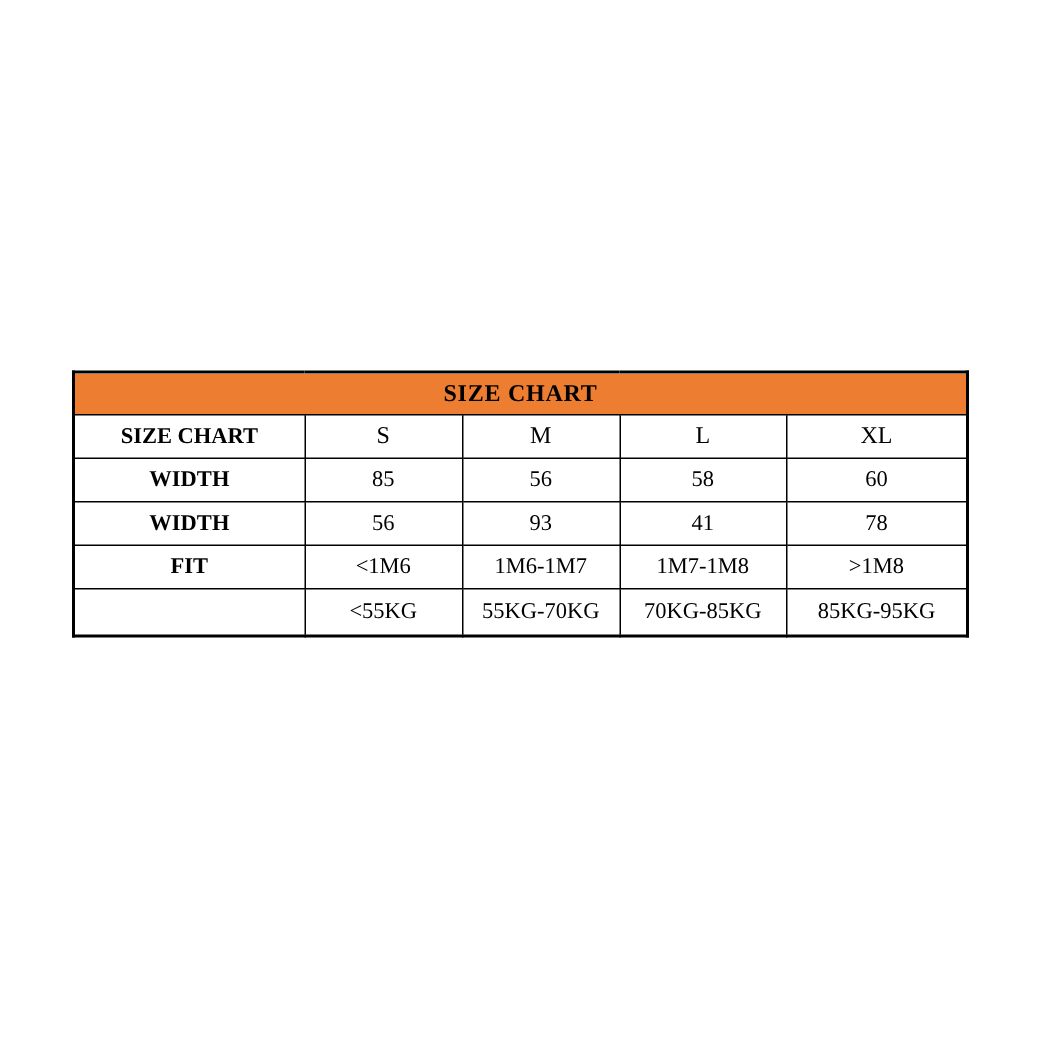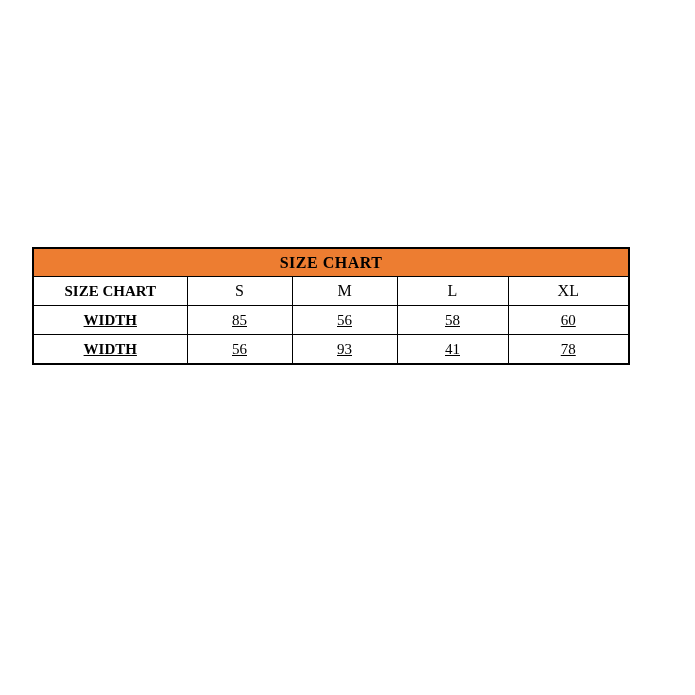--- a/index.html
+++ b/index.html
@@ -12,21 +12,21 @@
   }
   .page {
     position: relative;
     width: 695px;
     height: 695px;
     background: #ffffff;
     overflow: hidden;
   }
   .table-wrap {
     position: absolute;
-    left: 32px;
+    left: 48px;
     top: 247px;
   }
   table.size-chart {
     border-collapse: collapse;
     table-layout: fixed;
     width: 596px;
     color: #000000;
     border: 2px solid #000000;
   }
   table.size-chart td {
@@ -39,21 +39,21 @@
     overflow: hidden;
     white-space: nowrap;
   }
   tr.title-row td {
     height: 27px;
     font-weight: bold;
     font-size: 16px;
     letter-spacing: 0.5px;
   }
   tr.header-row td { height: 28px; font-size: 16px; }
-  tr.data-row td { height: 28px; text-decoration: underline; }
+  tr.data-row td { height: 28px; }
   tr.data-row-last td { height: 30px; }
   td.row-label {
     font-weight: bold;
     font-size: 15px;
   }
   tr.header-row td.row-label { font-size: 15px; }
 </style>
 </head>
 <body>
 
@@ -85,16 +85,30 @@
           <td>58</td>
           <td>60</td>
         </tr>
         <tr class="data-row">
           <td class="row-label">WIDTH</td>
           <td>56</td>
           <td>93</td>
           <td>41</td>
           <td>78</td>
         </tr>
+        <tr class="data-row">
+          <td class="row-label">FIT</td>
+          <td>&lt;1M6</td>
+          <td>1M6-1M7</td>
+          <td>1M7-1M8</td>
+          <td>&gt;1M8</td>
+        </tr>
+        <tr class="data-row-last">
+          <td class="row-label"></td>
+          <td>&lt;55KG</td>
+          <td>55KG-70KG</td>
+          <td>70KG-85KG</td>
+          <td>85KG-95KG</td>
+        </tr>
       </tbody>
     </table>
   </div>
 </div>
 
 </body></html>

